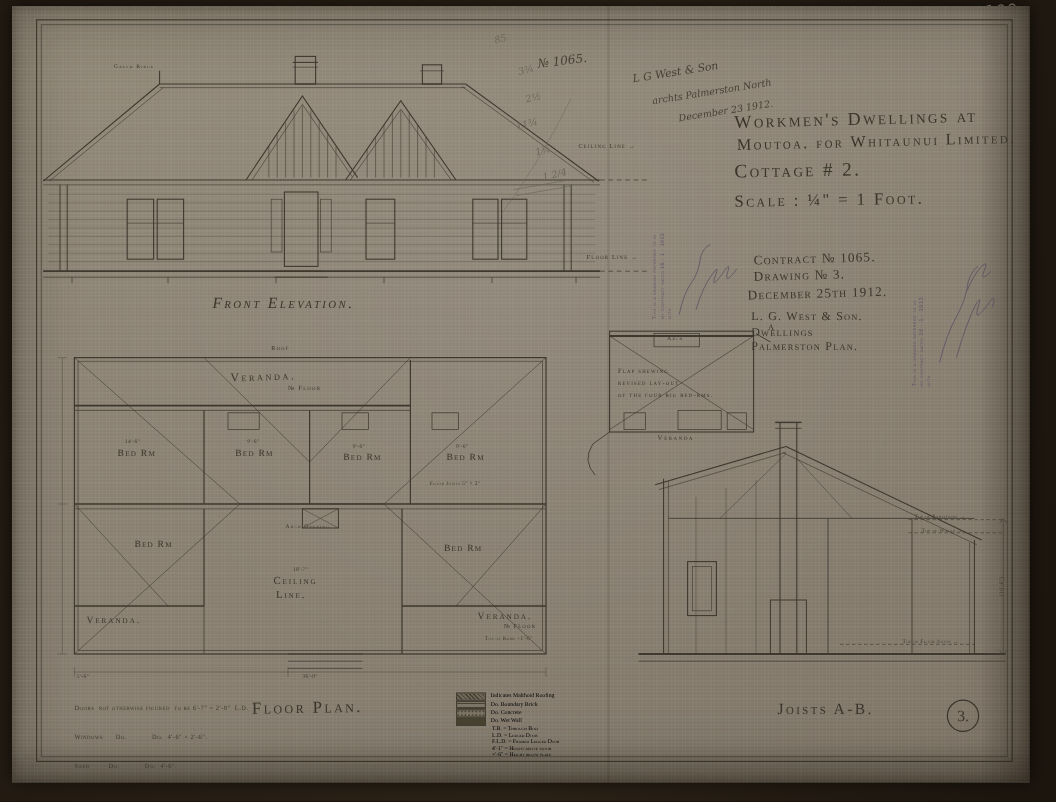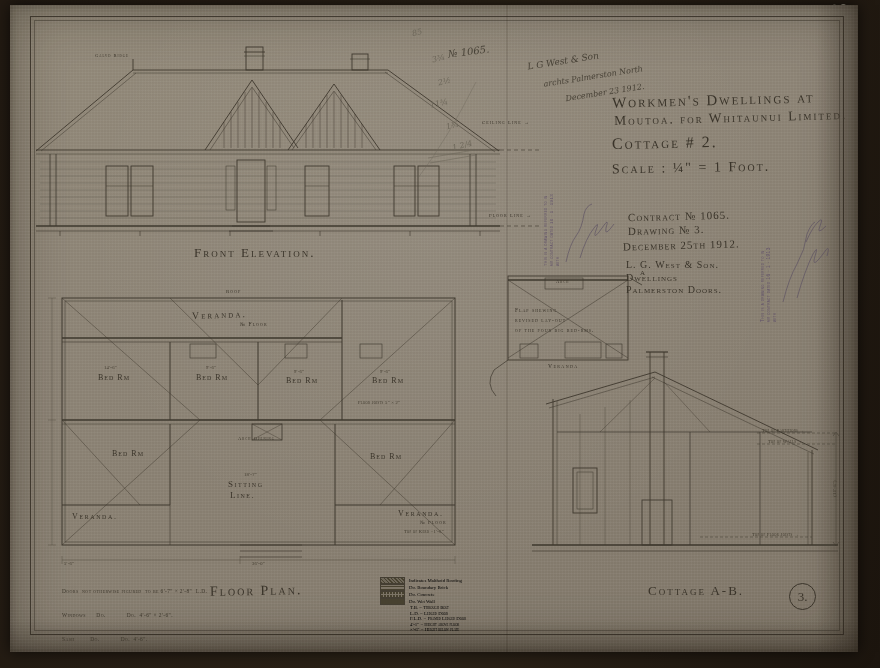--- a/index.html
+++ b/index.html
@@ -193,40 +193,40 @@
   <div class="lbl big" style="left:612px;top:93px;font-size:15px;transform:rotate(-1.5deg);">Workmen's Dwellings at</div>
   <div class="lbl big" style="left:614px;top:111px;font-size:13.5px;transform:rotate(-1.5deg);">Moutoa. for Whitaunui Limited.</div>
   <div class="lbl big" style="left:612px;top:135px;font-size:16px;transform:rotate(-1deg);">Cottage # 2.</div>
   <div class="lbl big" style="left:612px;top:161px;font-size:14px;transform:rotate(-1deg);">Scale : ¼" = 1 Foot.</div>
 
   <div class="lbl" style="left:628px;top:211px;font-size:11px;transform:rotate(-1.5deg);">Contract № 1065.</div>
   <div class="lbl" style="left:628px;top:225px;font-size:11px;transform:rotate(-1.5deg);">Drawing № 3.</div>
   <div class="lbl" style="left:623px;top:240px;font-size:11px;transform:rotate(-1.5deg);">December 25th 1912.</div>
   <div class="lbl" style="left:626px;top:260px;font-size:10px;">L. G. West &amp; Son.</div>
   <div class="lbl" style="left:626px;top:273px;font-size:10px;">Dwellings</div>
-  <div class="lbl" style="left:626px;top:285px;font-size:10px;">Palmerston Doors.</div>
-
-  <div class="lbl big" style="left:194px;top:246px;font-size:13px;">Front Elevation.</div>
+  <div class="lbl" style="left:626px;top:285px;font-size:10px;">Palmerston Plan.</div>
+
+  <div class="lbl big" style="left:177px;top:246px;font-size:13px;font-style:italic;">Front Elevation.</div>
   <div class="lbl big" style="left:210px;top:584px;font-size:14px;transform:rotate(-1deg);">Floor Plan.</div>
-  <div class="lbl big" style="left:648px;top:584px;font-size:13px;">Cottage A-B.</div>
+  <div class="lbl big" style="left:648px;top:584px;font-size:13px;">Joists A-B.</div>
   <div class="circle-num">3.</div>
 
   <div class="lbl" style="left:95px;top:54px;font-size:4.6px;">Galvd Ridge</div>
   <div class="lbl" style="left:482px;top:120px;font-size:5px;">Ceiling Line →</div>
   <div class="lbl" style="left:489px;top:213px;font-size:5px;">Floor Line →</div>
 
   <div class="lbl" style="left:192px;top:310px;font-size:10px;letter-spacing:2px;transform:rotate(-2deg);">Veranda.</div>
   <div class="lbl" style="left:240px;top:322px;font-size:5.5px;">№ Floor</div>
   <div class="lbl" style="left:98px;top:374px;font-size:8px;">Bed Rm</div>
   <div class="lbl" style="left:196px;top:374px;font-size:8px;">Bed Rm</div>
   <div class="lbl" style="left:286px;top:377px;font-size:8px;">Bed Rm</div>
   <div class="lbl" style="left:372px;top:377px;font-size:8px;">Bed Rm</div>
   <div class="lbl" style="left:112px;top:450px;font-size:8px;">Bed Rm</div>
   <div class="lbl" style="left:370px;top:453px;font-size:8px;">Bed Rm</div>
-  <div class="lbl" style="left:228px;top:480px;font-size:9px;letter-spacing:1.5px;">Sitting</div>
+  <div class="lbl" style="left:228px;top:480px;font-size:9px;letter-spacing:1.5px;">Ceiling</div>
   <div class="lbl" style="left:230px;top:491px;font-size:9px;letter-spacing:1.5px;">Line.</div>
   <div class="lbl" style="left:72px;top:513px;font-size:8px;letter-spacing:1.6px;">Veranda.</div>
   <div class="lbl" style="left:398px;top:510px;font-size:8px;letter-spacing:1.6px;">Veranda.</div>
   <div class="lbl" style="left:420px;top:520px;font-size:5px;">№ Floor</div>
   <div class="dim" style="left:404px;top:529px;">Top of Kerb −1'-6"</div>
   <div class="lbl" style="left:238px;top:437px;font-size:4.6px;">Arch Opening</div>
   <div class="lbl" style="left:226px;top:289px;font-size:5px;">Roof</div>
 
   <div class="dim" style="left:104px;top:365px;">14'-6"</div>
   <div class="dim" style="left:206px;top:365px;">9'-6"</div>

